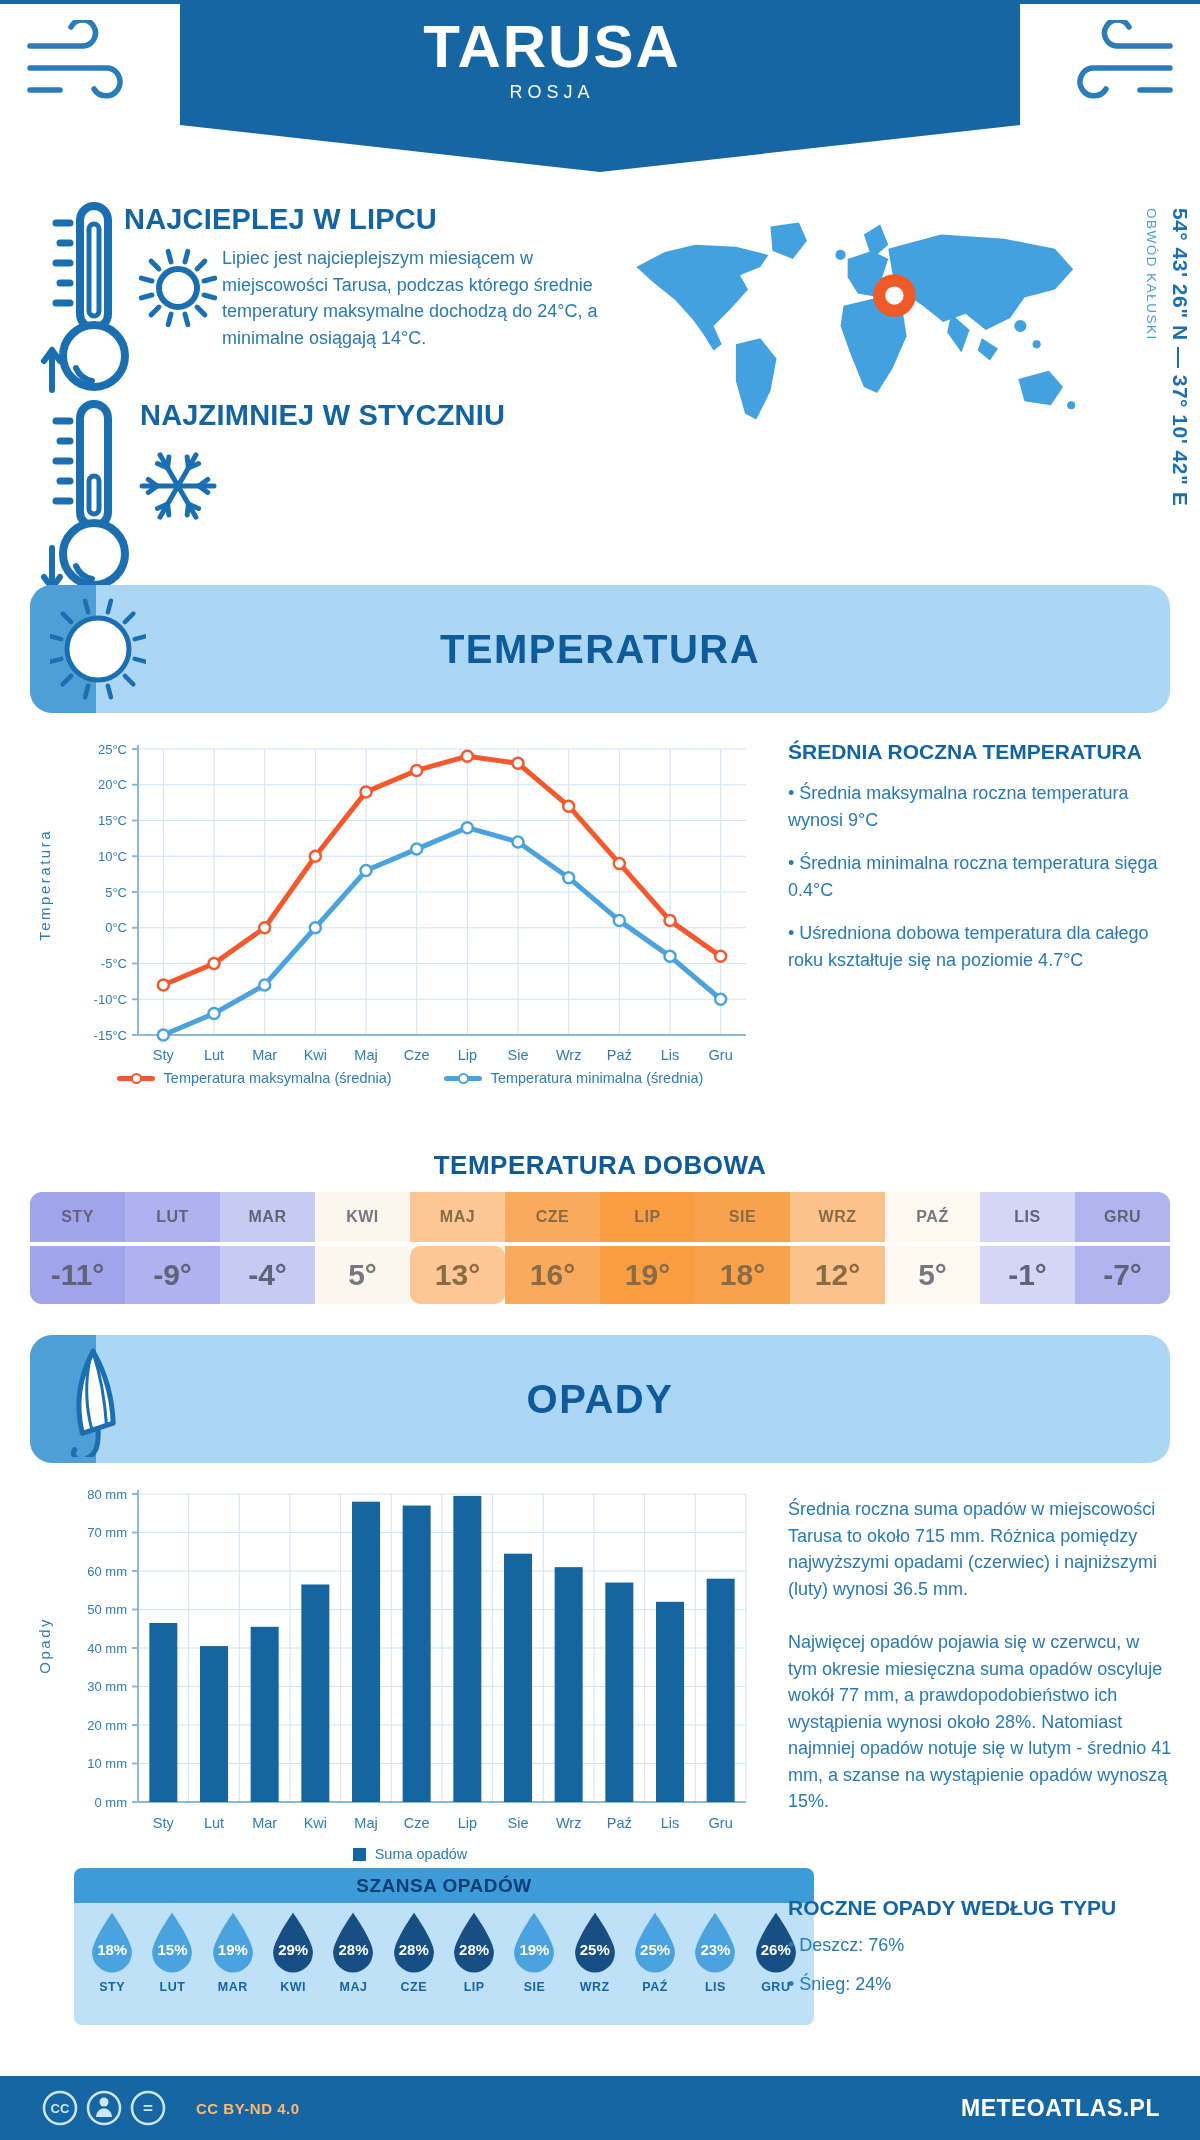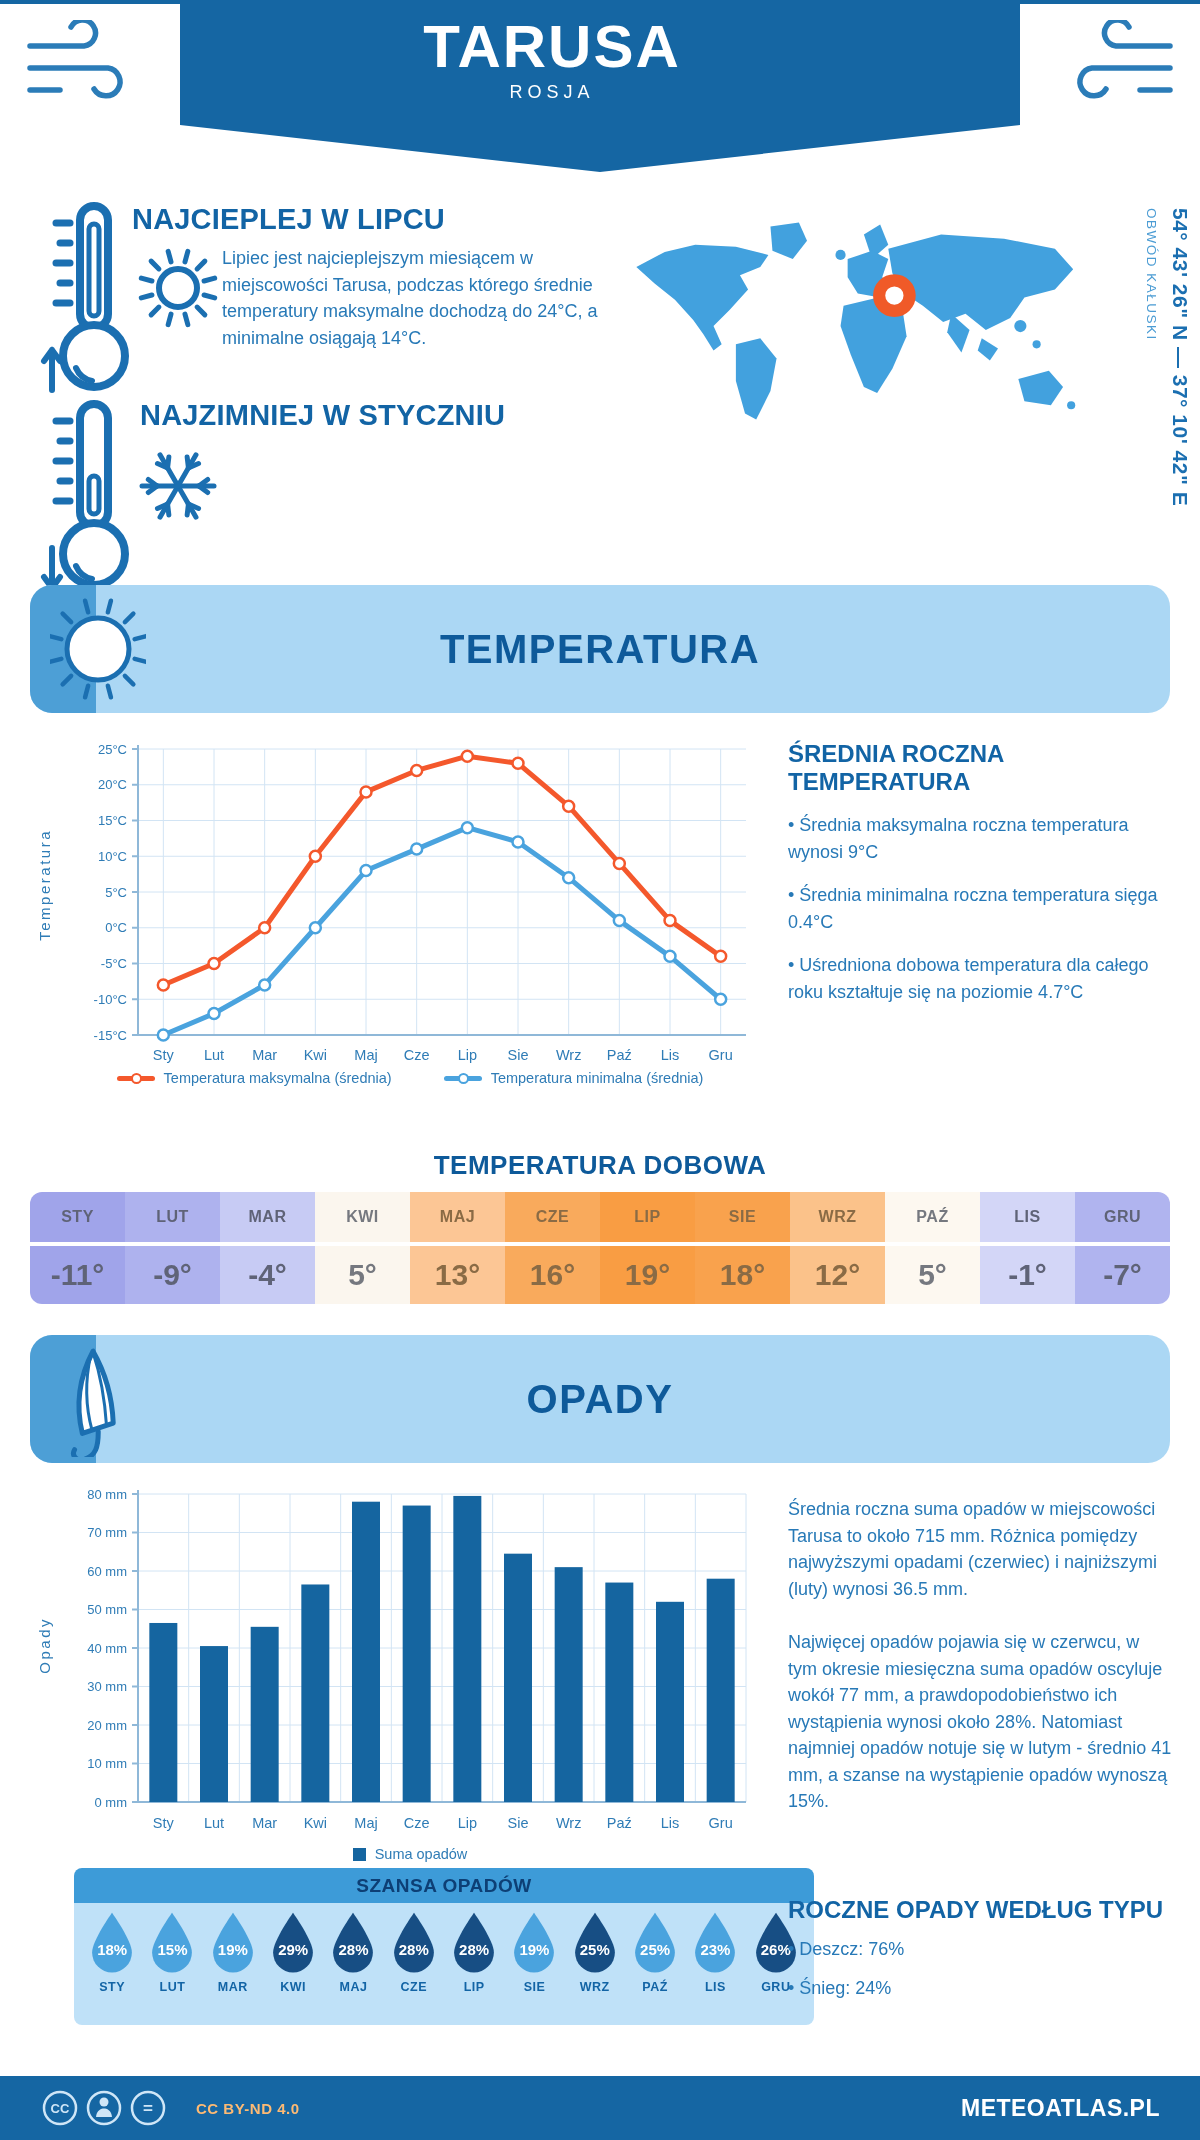--- a/index.html
+++ b/index.html
@@ -34,21 +34,21 @@
   .vlabel{writing-mode:vertical-rl;transform:rotate(180deg);font-size:15px;color:#2f7cb6;letter-spacing:2.5px;}
 
   .legend{width:700px;display:flex;justify-content:center;gap:52px;align-items:center;}
   .legend-item{display:flex;align-items:center;gap:9px;}
   .lg-line{position:relative;width:38px;height:5px;border-radius:3px;}
   .lg-dot{position:absolute;left:14px;top:-3px;width:7px;height:7px;border-radius:50%;background:#fff;border:2.5px solid;}
   .lg-square{width:13px;height:13px;}
   .legend-label{font-size:14.5px;color:#2f7cb6;}
 
   
-  .panel-head{font-size:24px;font-weight:700;color:#1264a5;margin:0 0 16px 0;}
+  .panel-head{font-size:21px;font-weight:700;color:#1264a5;margin:0 0 16px 0;}
   .panel p{margin:0 0 17px 0;}
 
   
   .daily-head{left:0;top:1150px;width:1200px;text-align:center;font-size:26px;font-weight:700;color:#0e5a9a;letter-spacing:0.5px;}
   .daily-table{left:30px;top:1192px;width:1140px;display:grid;grid-template-columns:repeat(12,1fr);
     grid-template-rows:50px 58px;row-gap:4px;}
   .dh,.dv{display:flex;align-items:center;justify-content:center;font-weight:700;}
   .dh{font-size:16px;letter-spacing:0.5px;}
   .dv{font-size:30px;}
   .dh:nth-child(1){border-top-left-radius:12px;}
@@ -117,21 +117,21 @@
           <path d="M22,85 h10"></path>
           <path d="M18,105 h14"></path>
       </g>
       <rect x="42" y="8" width="28" height="122" rx="14" stroke-width="8" fill="#fff"></rect>
       <rect x="51" y="26" width="10" height="92" rx="5" stroke-width="5"></rect>
       <circle cx="56" cy="158" r="31" stroke-width="8" fill="#fff"></circle>
       <path d="M38,170 a22,22 0 0 0 16,13" stroke-width="6"></path>
       <path d="M14,192 V152 M14,152 l-8,11 M14,152 l8,11" stroke-width="6"></path>
     </g>
   </svg>
-  <div class="abs sec-title" style="left:132px;top:203px;text-align:center;">NAJCIEPLEJ W LIPCU</div>
+  <div class="abs sec-title" style="left:124px;top:203px;text-align:center;">NAJCIEPLEJ W LIPCU</div>
   <svg class="abs" style="left:134px;top:238px;" width="86" height="96" viewBox="0 0 86 96">
     <circle cx="44" cy="50" r="19" fill="#fff" stroke="#1b6fb1" stroke-width="6"></circle>
     <g class="rays">
         <line x1="70.07999730980484" y1="56.98811421776806" x2="80.70518139898459" y2="59.83512371389579" stroke="#1b6fb1" stroke-width="5" stroke-linecap="round"></line>
         <line x1="63.09188309203678" y1="69.09188309203678" x2="70.87005768508881" y2="76.8700576850888" stroke="#1b6fb1" stroke-width="5" stroke-linecap="round"></line>
         <line x1="50.988114217768064" y1="76.07999730980484" x2="53.8351237138958" y2="86.70518139898459" stroke="#1b6fb1" stroke-width="5" stroke-linecap="round"></line>
         <line x1="37.01188578223194" y1="76.07999730980484" x2="34.16487628610422" y2="86.70518139898459" stroke="#1b6fb1" stroke-width="5" stroke-linecap="round"></line>
         <line x1="24.90811690796322" y1="69.09188309203678" x2="17.129942314911197" y2="76.87005768508881" stroke="#1b6fb1" stroke-width="5" stroke-linecap="round"></line>
         <line x1="17.920002690195155" y1="56.98811421776806" x2="7.2948186010154075" y2="59.83512371389578" stroke="#1b6fb1" stroke-width="5" stroke-linecap="round"></line>
         <line x1="17.920002690195155" y1="43.011885782231936" x2="7.2948186010154075" y2="40.16487628610421" stroke="#1b6fb1" stroke-width="5" stroke-linecap="round"></line>
@@ -347,21 +347,21 @@
       <div class="dh" style="background: rgb(249, 157, 67); color: rgb(138, 107, 69);">LIP</div>
       <div class="dh" style="background: rgb(249, 162, 77); color: rgb(138, 107, 69);">SIE</div>
       <div class="dh" style="background: rgb(251, 194, 138); color: rgb(138, 107, 69);">WRZ</div>
       <div class="dh" style="background: rgb(253, 248, 240); color: rgb(117, 120, 127);">PAŹ</div>
       <div class="dh" style="background: rgb(211, 214, 247); color: rgb(95, 99, 119);">LIS</div>
       <div class="dh" style="background: rgb(176, 180, 239); color: rgb(95, 99, 119);">GRU</div>
       <div class="dv" style="background: rgb(160, 164, 234); color: rgb(95, 99, 119);">-11°</div>
       <div class="dv" style="background: rgb(174, 178, 238); color: rgb(95, 99, 119);">-9°</div>
       <div class="dv" style="background: rgb(199, 203, 244); color: rgb(95, 99, 119);">-4°</div>
       <div class="dv" style="background: rgb(251, 246, 238); color: rgb(117, 120, 127);">5°</div>
-      <div class="dv" style="background: rgb(252, 198, 149); color: rgb(138, 107, 69);">13°</div>
+      <div class="dv" style="background: rgb(252, 198, 149); color: rgb(138, 107, 69); border-radius: 10px;">13°</div>
       <div class="dv" style="background: rgb(249, 170, 92); color: rgb(138, 107, 69);">16°</div>
       <div class="dv" style="background: rgb(249, 157, 67); color: rgb(138, 107, 69);">19°</div>
       <div class="dv" style="background: rgb(249, 162, 77); color: rgb(138, 107, 69);">18°</div>
       <div class="dv" style="background: rgb(251, 194, 138); color: rgb(138, 107, 69);">12°</div>
       <div class="dv" style="background: rgb(253, 248, 240); color: rgb(117, 120, 127);">5°</div>
       <div class="dv" style="background: rgb(211, 214, 247); color: rgb(95, 99, 119);">-1°</div>
       <div class="dv" style="background: rgb(176, 180, 239); color: rgb(95, 99, 119);">-7°</div>
     </div>
 
   <div class="abs big-banner" style="left:30px;top:1335px;"></div>

